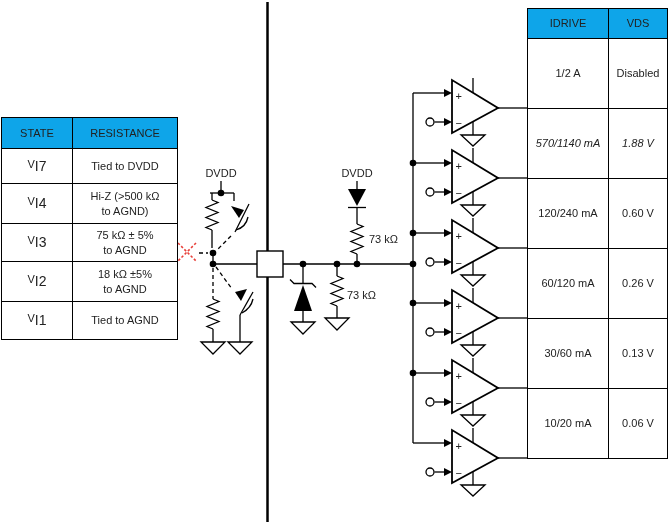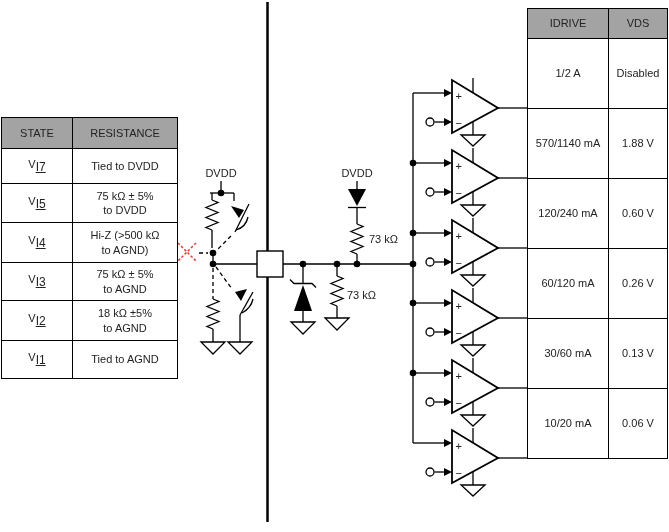--- a/index.html
+++ b/index.html
@@ -12,22 +12,22 @@
   .fillb{fill:#000;stroke:none;}
   .dot{fill:#000;stroke:none;}
   .gnd{fill:#fff;stroke:#000;stroke-width:1.3;}
   .tri{fill:#fff;stroke:#000;stroke-width:1.8;}
   .pinbox{fill:#fff;stroke:#000;stroke-width:1.4;}
   .txt{font-family:"Liberation Sans",sans-serif;font-size:11px;fill:#222;}
   .redx{stroke-width:1.6;fill:none;stroke-dasharray:2.5 2;}
   table{border-collapse:collapse;position:absolute;table-layout:fixed;background:#fff;}
   td,th{border:1px solid #000;font-size:11px;font-weight:normal;text-align:center;
         vertical-align:middle;padding:0 2px;line-height:1.3;overflow:hidden;}
-  th{background:#a3a3a3;}
-  sub{font-size:12px;text-decoration:underline;}
+  th{background:#0ea5e9;}
+  sub{font-size:14px;}
   .pre{white-space:pre-line;}
   #left-table{left:1px;top:117px;width:176px;}
   #right-table{left:527px;top:8px;width:140px;}
 </style>
 </head>
 <body>
 
 <div class="stage">
 
   <svg class="circuit" width="669" height="532" viewBox="0 0 669 532">
@@ -229,25 +229,20 @@
       <tr style="height:31px">
         <th>STATE</th>
         <th>RESISTANCE</th>
       </tr>
     </thead>
     <tbody id="left-tbody">
         <tr style="height: 35px;">
           <td><span>V</span><sub>I7</sub></td>
           <td class="pre">Tied to DVDD</td>
         </tr>
-        <tr style="height: 39px;">
-          <td><span>V</span><sub>I5</sub></td>
-          <td class="pre">75 kΩ ± 5%
-to DVDD</td>
-        </tr>
         <tr style="height: 40px;">
           <td><span>V</span><sub>I4</sub></td>
           <td class="pre">Hi-Z (&gt;500 kΩ
 to AGND)</td>
         </tr>
         <tr style="height: 38px;">
           <td><span>V</span><sub>I3</sub></td>
           <td class="pre">75 kΩ ± 5%
 to AGND</td>
         </tr>
@@ -272,21 +267,21 @@
       <tr style="height:30px">
         <th>IDRIVE</th>
         <th>VDS</th>
       </tr>
     </thead>
     <tbody id="right-tbody">
         <tr style="height: 70px;">
           <td>1/2 A</td>
           <td>Disabled</td>
         </tr>
-        <tr style="height: 70px;">
+        <tr style="height: 70px; font-style: italic;">
           <td>570/1140 mA</td>
           <td>1.88 V</td>
         </tr>
         <tr style="height: 70px;">
           <td>120/240 mA</td>
           <td>0.60 V</td>
         </tr>
         <tr style="height: 70px; margin-top: 28px;">
           <td>60/120 mA</td>
           <td>0.26 V</td>

